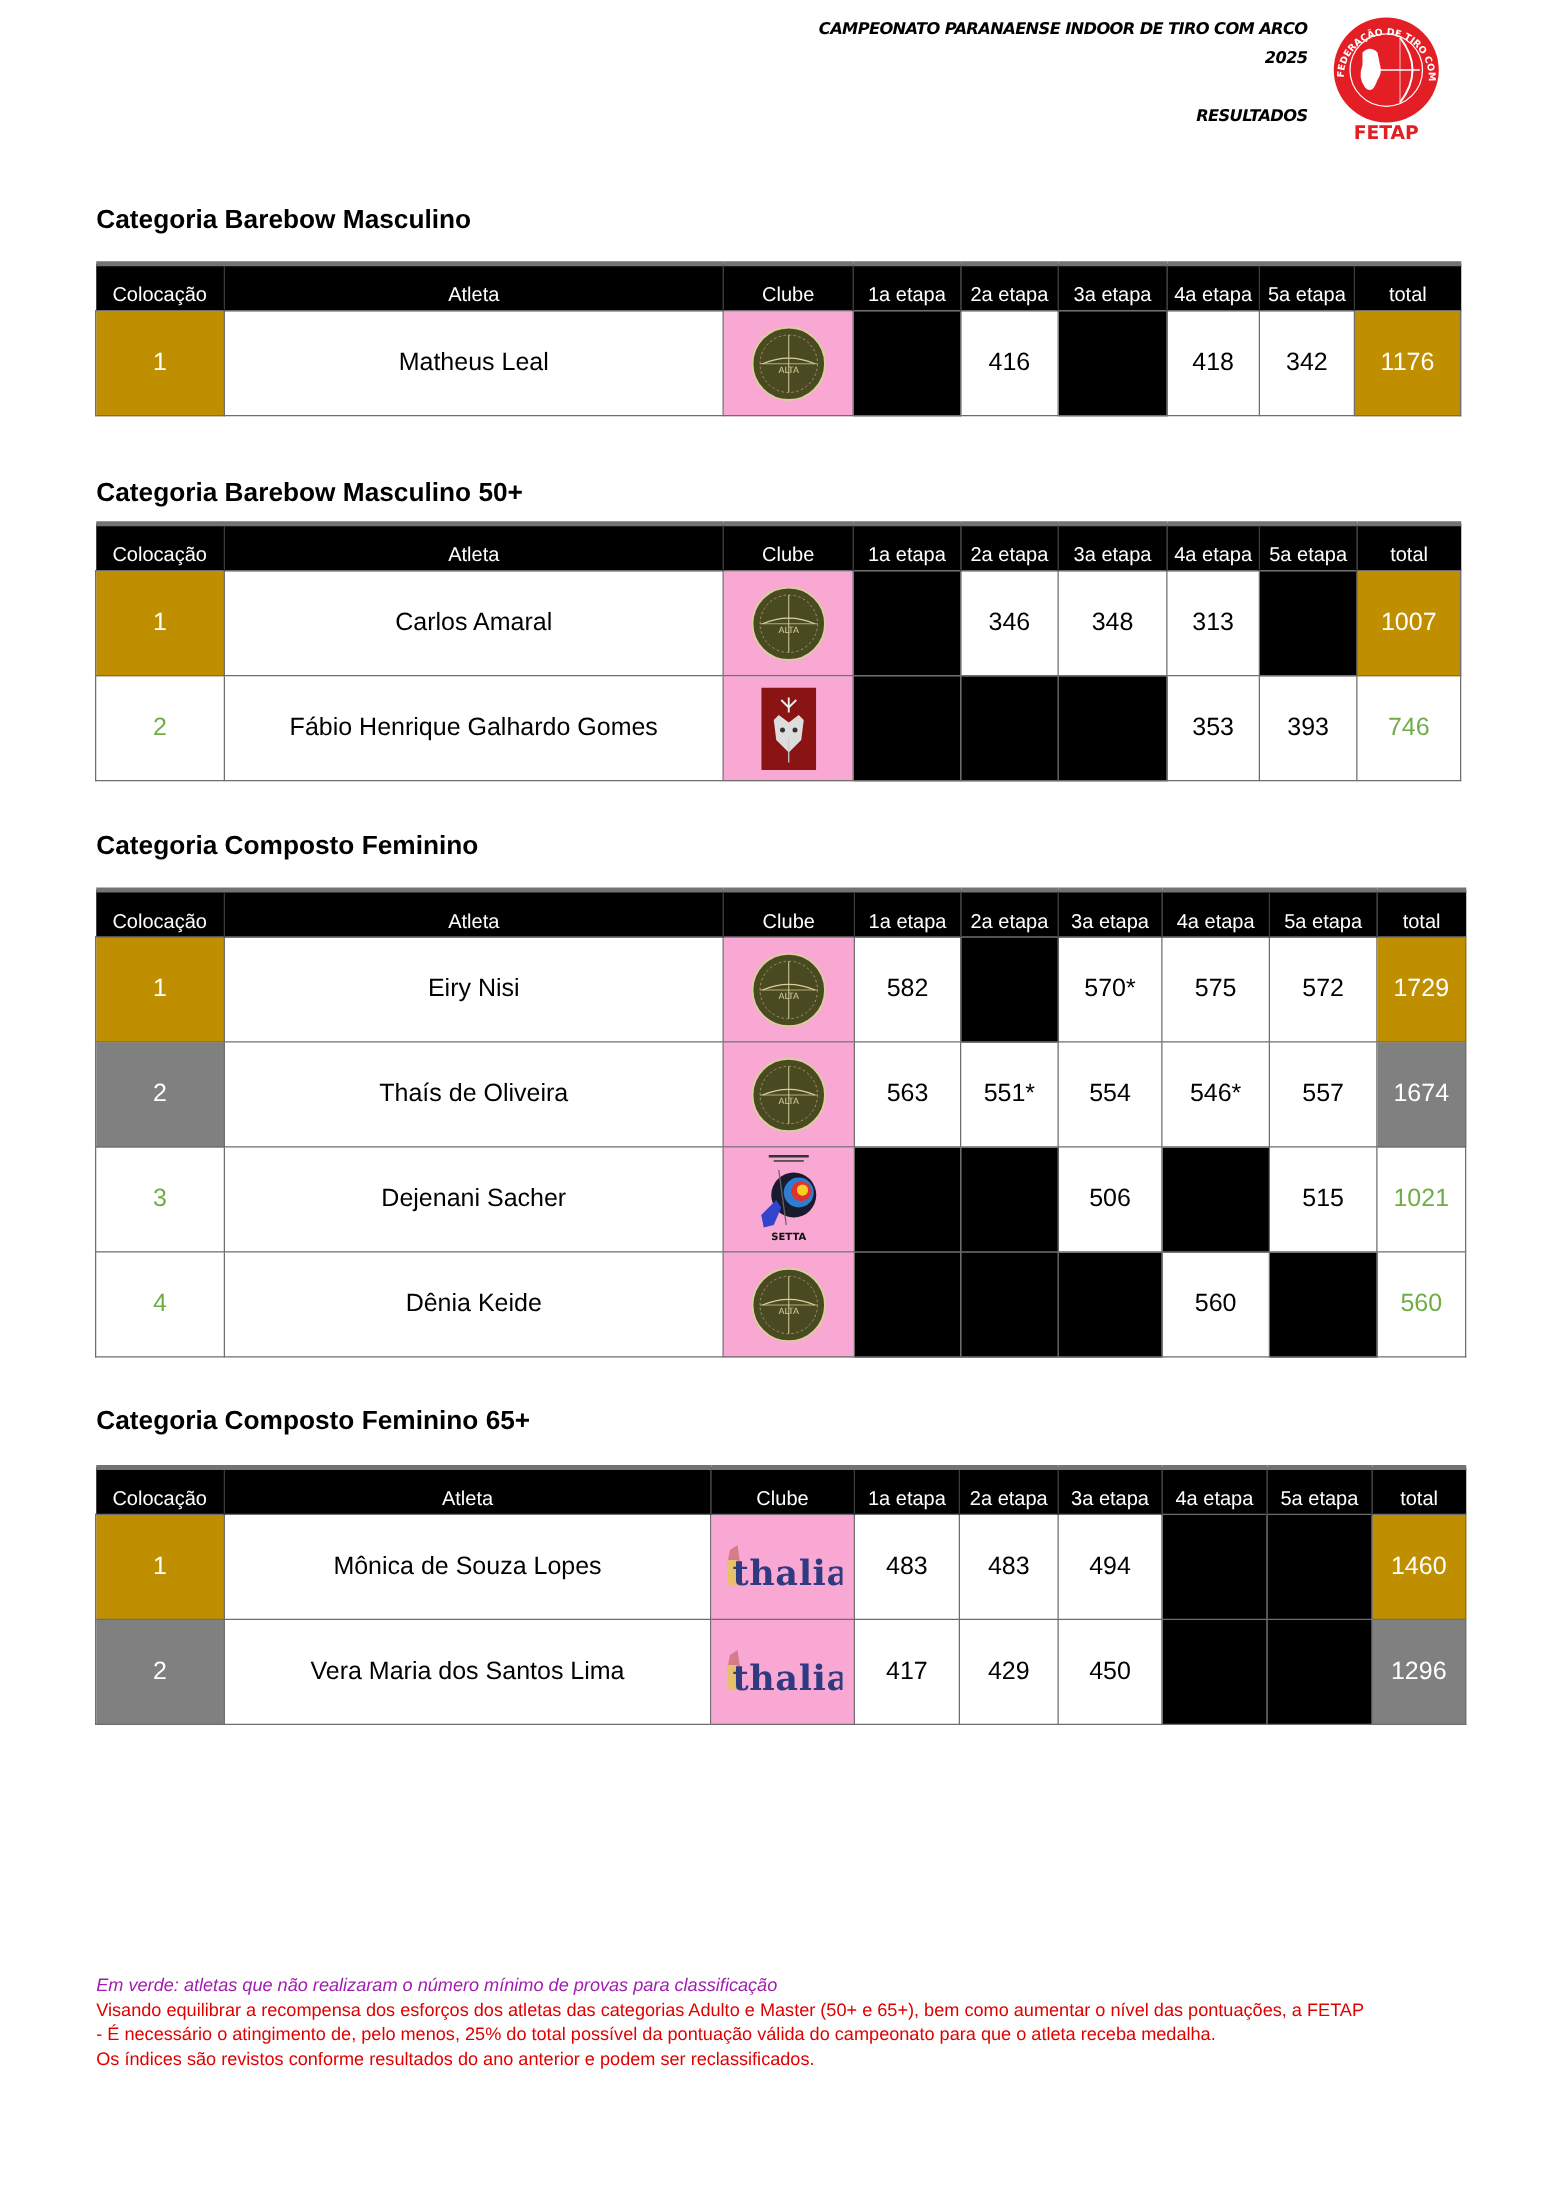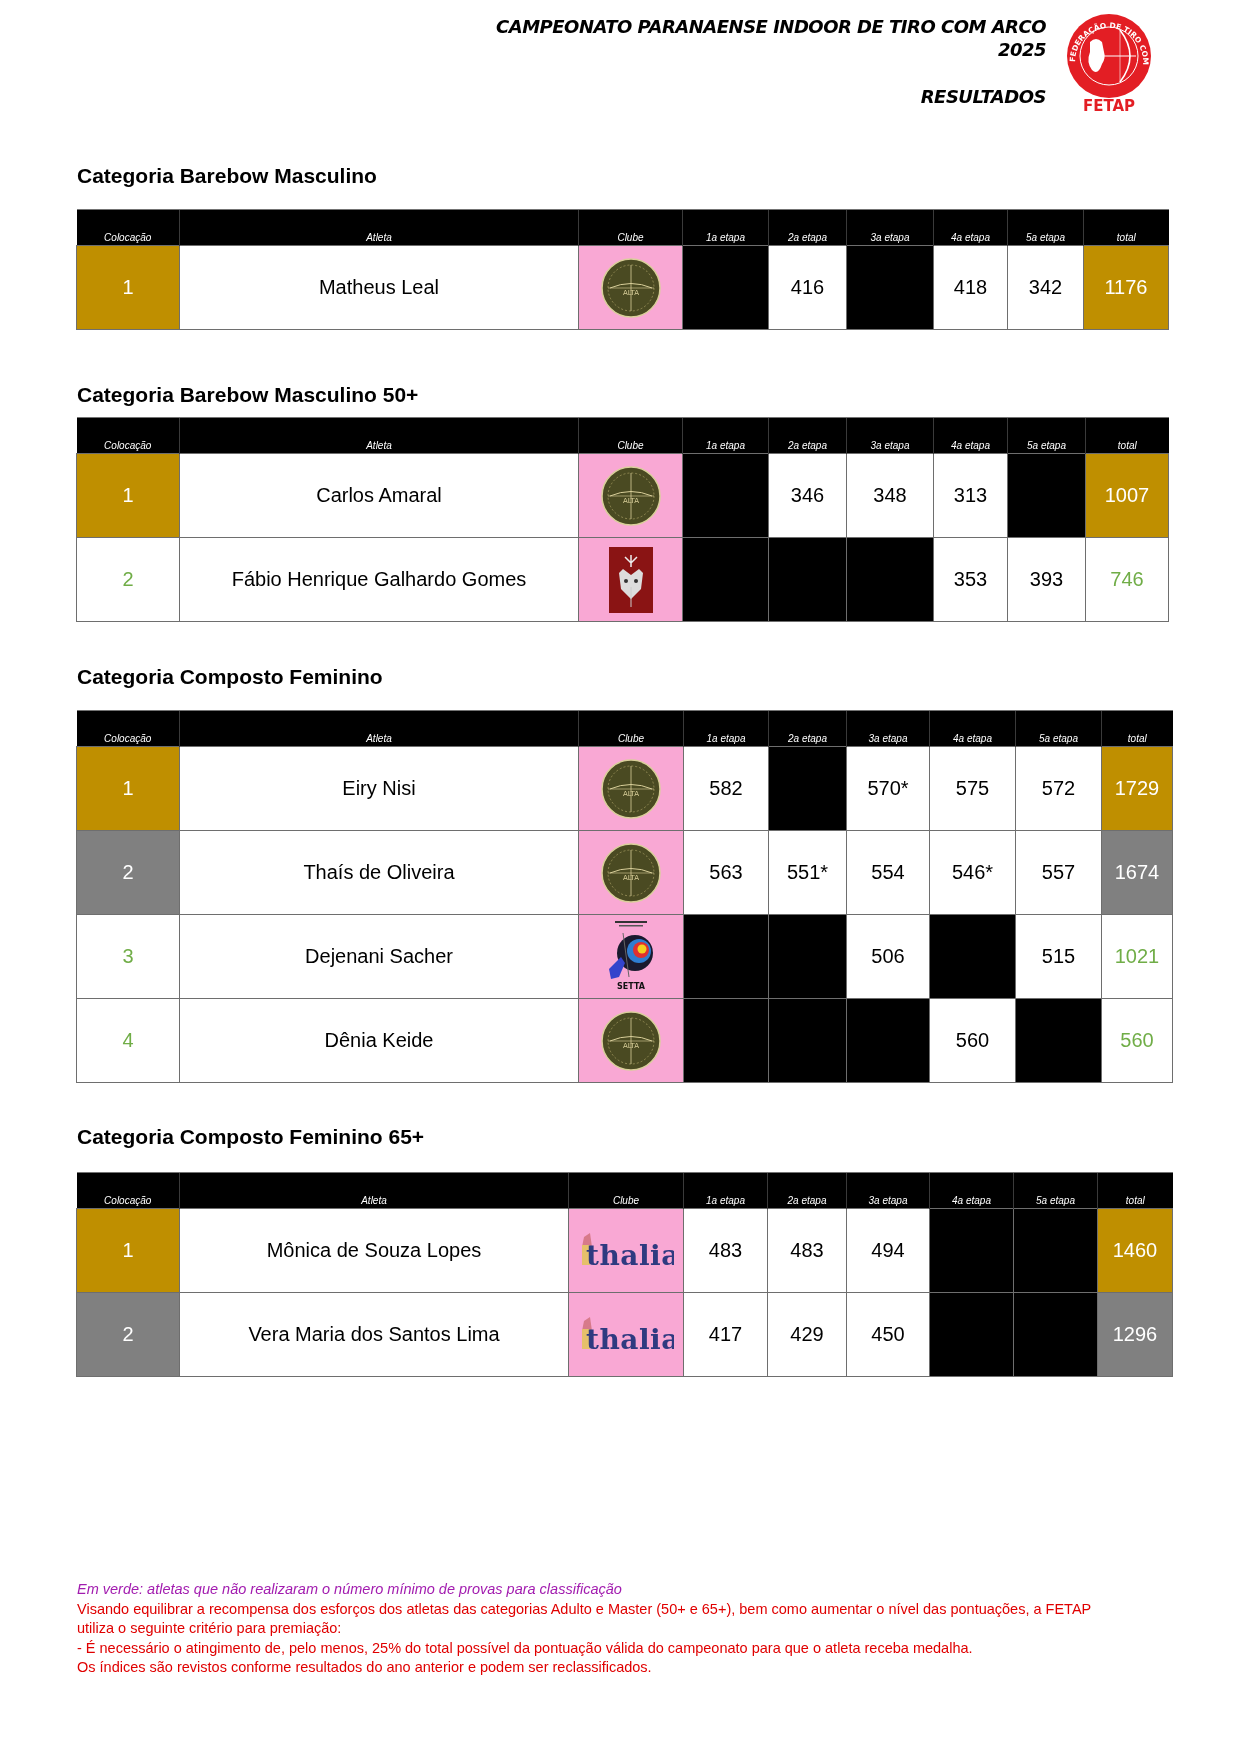--- a/index.html
+++ b/index.html
@@ -1,21 +1,21 @@
 <!DOCTYPE html>
 <html><head>
 <meta charset="utf-8">
 <style>
   html, body { margin:0; padding:0; background:#fff; }
   body { width:1241px; height:1755px; position:relative; overflow:hidden; font-family:"Liberation Sans", sans-serif; color:#000; }
-  .hdr-line { position:absolute; right:195px; font-family:"DejaVu Sans", sans-serif; font-weight:bold; font-style:italic; font-size:18px; letter-spacing:-0.5px; text-align:right; white-space:nowrap; }
+  .hdr-line { position:absolute; right:195px; font-family:"DejaVu Sans", sans-serif; font-weight:bold; font-style:italic; font-size:13px; letter-spacing:-0.5px; text-align:right; white-space:nowrap; }
   .logo { position:absolute; left:1062px; top:12px; width:95px; height:102px; }
   .cat-title { position:absolute; left:77px; font-family:"Liberation Sans", sans-serif; font-weight:bold; font-size:21px; white-space:nowrap; }
   table.res { position:absolute; border-collapse:collapse; table-layout:fixed; font-family:"Liberation Sans", sans-serif; }
-  table.res th { background:#000; color:#fff; font-weight:normal; font-size:10px; height:33px; padding:0 0 2px 0; vertical-align:bottom; text-align:center; border-left:1px solid #3a3a3a; border-top:1px solid #737373; white-space:nowrap;font-style:italic; }
+  table.res th { background:#000; color:#fff; font-weight:normal; font-size:16px; height:33px; padding:0 0 2px 0; vertical-align:bottom; text-align:center; border-left:1px solid #3a3a3a; border-top:4px solid #737373; white-space:nowrap; }
   table.res th:first-child { border-left:none; }
   table.res td { height:84px; padding:0; text-align:center; vertical-align:middle; font-size:20px; border:1px solid #6e6e6e; box-sizing:border-box; }
   td.gold { background:#BF8F00; color:#fff; }
   td.silver { background:#808080; color:#fff; }
   td.green { color:#70AD47; }
   td.blk { background:#000; }
   td.club { background:#f9a8d4; }
   .badge-alta { width:62px; height:62px; display:inline-block; vertical-align:middle; }
   .notes { position:absolute; left:77px; top:1580px; font-family:"Liberation Sans", sans-serif; font-size:14.5px; line-height:19.5px; width:1100px; }
   .note-green { color:#a21caf; font-style:italic; }
@@ -321,16 +321,15 @@
           <td class="blk"></td>
           <td class="silver">1296</td>
         </tr>
       </tbody>
     </table>
   </div>
 
 <div class="notes">
   <div class="note-green">Em verde: atletas que não realizaram o número mínimo de provas para classificação</div>
   <div class="note-red">Visando equilibrar a recompensa dos esforços dos atletas das categorias Adulto e Master (50+ e 65+), bem como aumentar o nível das pontuações, a FETAP</div>
-  <div class="note-red">utiliza o seguinte critério para premiação:</div>
   <div class="note-red">- É necessário o atingimento de, pelo menos, 25% do total possível da pontuação válida do campeonato para que o atleta receba medalha.</div>
   <div class="note-red">Os índices são revistos conforme resultados do ano anterior e podem ser reclassificados.</div>
 </div>
 
 </body></html>

